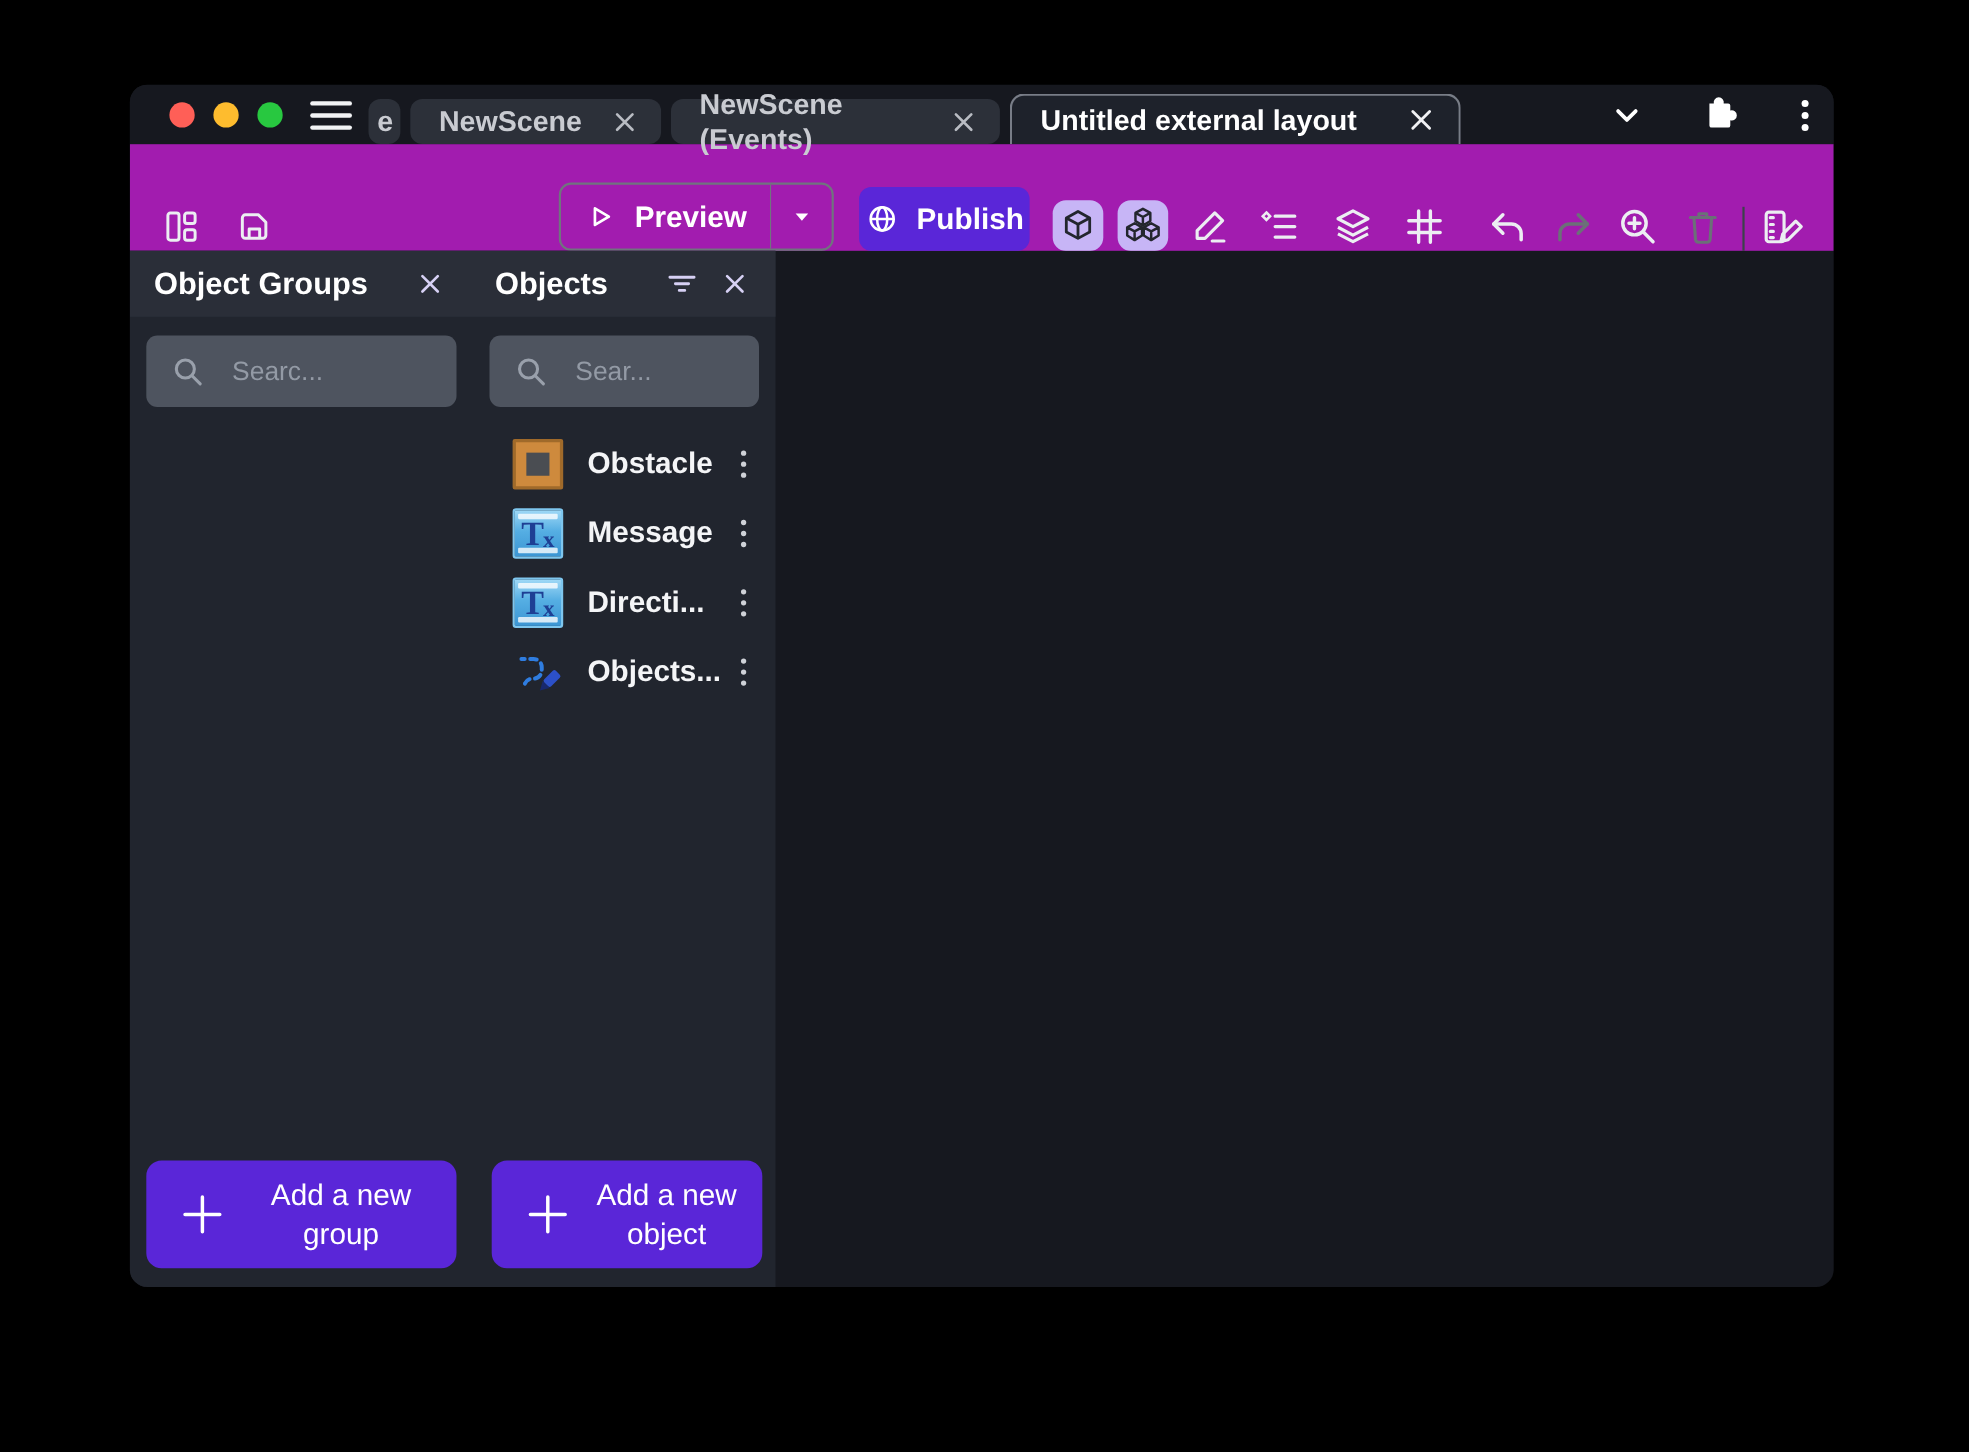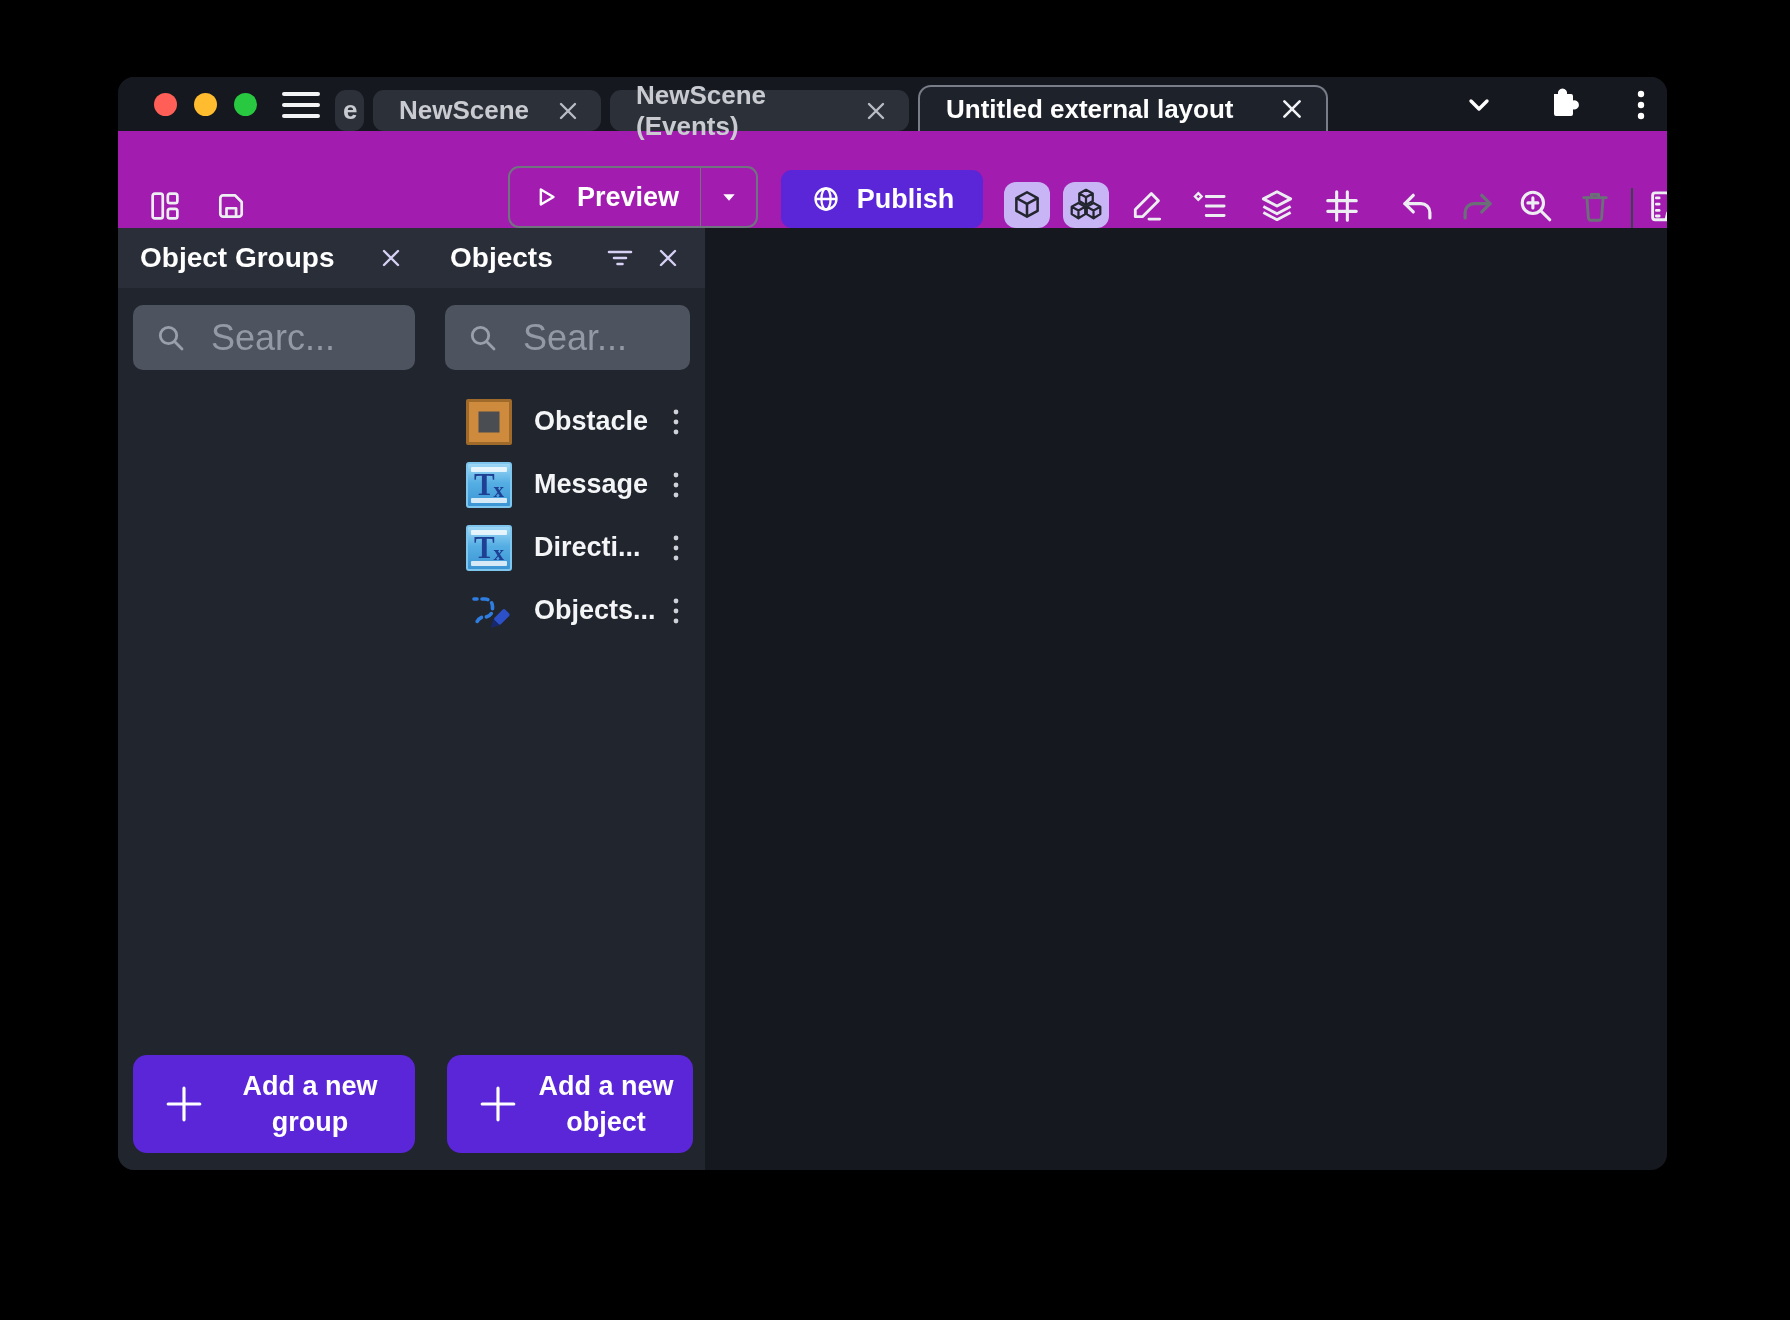--- a/index.html
+++ b/index.html
@@ -33,40 +33,40 @@
   
   .toolbar { height:97px; background:#a21caf; display:flex; align-items:flex-end; padding-left:25px; }
   .icon-btn { width:44px; height:44px; display:flex; align-items:center; justify-content:center;
               cursor:pointer; flex:none; }
   .preview-btn { margin-left:255px; width:250px; height:62px; border:2px solid #70747e; border-radius:11px;
                  display:flex; align-items:center; color:#fff; cursor:pointer; flex:none; }
   .preview-main { flex:1; display:flex; align-items:center; justify-content:center; gap:16px;
                   font-size:27px; font-weight:700; height:100%; }
   .preview-drop { width:56px; height:100%; border-left:1px solid #70747e;
                   display:flex; align-items:center; justify-content:center; }
-  .publish-btn { margin-left:23px; width:202px; height:58px; background:#5a26d8; border-radius:11px;
+  .publish-btn { margin-left:23px; width:155px; height:58px; background:#5a26d8; border-radius:11px;
                  display:flex; align-items:center; justify-content:center; gap:15px;
                  color:#fff; font-size:27px; font-weight:700; cursor:pointer; flex:none; }
   .toggle-btn { width:46px; height:46px; background:#c7b5f6; border-radius:12px;
                 display:flex; align-items:center; justify-content:center; cursor:pointer; flex:none; }
   .tb-divider { width:2px; height:40px; background:#3c414b; margin-left:14px; flex:none; }
 
   
   .content { display:flex; height:942px; }
   .panel { background:#21252e; display:flex; flex-direction:column; }
   .panel-left  { width:312px; }
   .panel-right { width:275px; }
   .panel-head { height:60px; background:#2a2e38; display:flex; align-items:center; padding:0 22px; flex:none; }
   .panel-title { color:#fff; font-size:28px; font-weight:700; }
   .ph-spacer { flex:1; }
   .ph-btn { display:flex; align-items:center; justify-content:center; width:34px; height:34px; cursor:pointer; }
   .searchbox { margin:17px 15px 0; height:65px; background:#4e545f; border-radius:10px;
                display:flex; align-items:center; padding:0 18px 0 22px; flex:none; }
   .searchbox input { flex:1; margin-left:24px; background:transparent; border:none; outline:none;
-                     font-family:"Liberation Sans",sans-serif; font-size:36px; color:#5eead4; min-width:0; }
+                     font-family:"Liberation Sans",sans-serif; font-size:24px; color:#5eead4; min-width:0; }
   .searchbox input::placeholder { color:#939aa5; }
 
   .obj-list { margin-top:20px; }
   .obj-row { height:63px; display:flex; align-items:center; padding:0 14px 0 36px; cursor:pointer; }
   .obj-label { margin-left:22px; color:#f4f5f7; font-size:27px; font-weight:600; white-space:nowrap; }
   .row-kebab { margin-left:auto; display:flex; width:30px; height:30px; align-items:center; justify-content:center; cursor:pointer; }
 
   .obj-icon { position:relative; width:46px; height:46px; flex:none; }
   
   .p-body { position:absolute; left:9px; top:2px; width:28px; height:42px; border-radius:14px;
@@ -84,21 +84,21 @@
   .tx-icon::before, .tx-icon::after { content:""; position:absolute; left:3px; right:3px; height:5px;
              background:rgba(255,255,255,0.78); border-radius:1px; }
   .tx-icon::before { top:3px; } .tx-icon::after { bottom:3px; }
   .tx-t { font-family:"Liberation Serif",serif; font-style:normal; font-weight:700; font-size:31px; color:#1e3f94; }
   .tx-x { font-family:"Liberation Serif",serif; font-style:normal; font-weight:700; font-size:21px; color:#1e3f94;
           margin:12px 0 0 -1px; }
 
   .add-btn { margin:auto 15px 17px; height:98px; background:#5a26d8; border-radius:14px;
              display:flex; align-items:center; cursor:pointer; flex:none; }
   .add-btn svg { margin-left:28px; flex:none; }
-  .add-btn-text { flex:1; text-align:center; color:#fff; font-size:27px; font-weight:700; line-height:36px;
+  .add-btn-text { flex:1; text-align:center; color:#fff; font-size:27px; font-weight:400; line-height:36px;
                   padding-right:2px; }
 
   
   .canvas { position:relative; flex:1; background:#9d9da0; overflow:hidden; cursor:crosshair; }
   .tile { position:absolute; width:111px; height:111px; background:#ce8a3d; border:2px solid #95621f; }
   .tile::before { content:""; position:absolute; inset:10px; background:#d99b51; }
   .tile::after  { content:""; position:absolute; inset:28px; background:#46494e; }
   .grid-overlay { position:absolute; inset:0; pointer-events:none;
       background-image:
         linear-gradient(to right,  rgba(160,174,238,0.75) 2px, transparent 2px),

